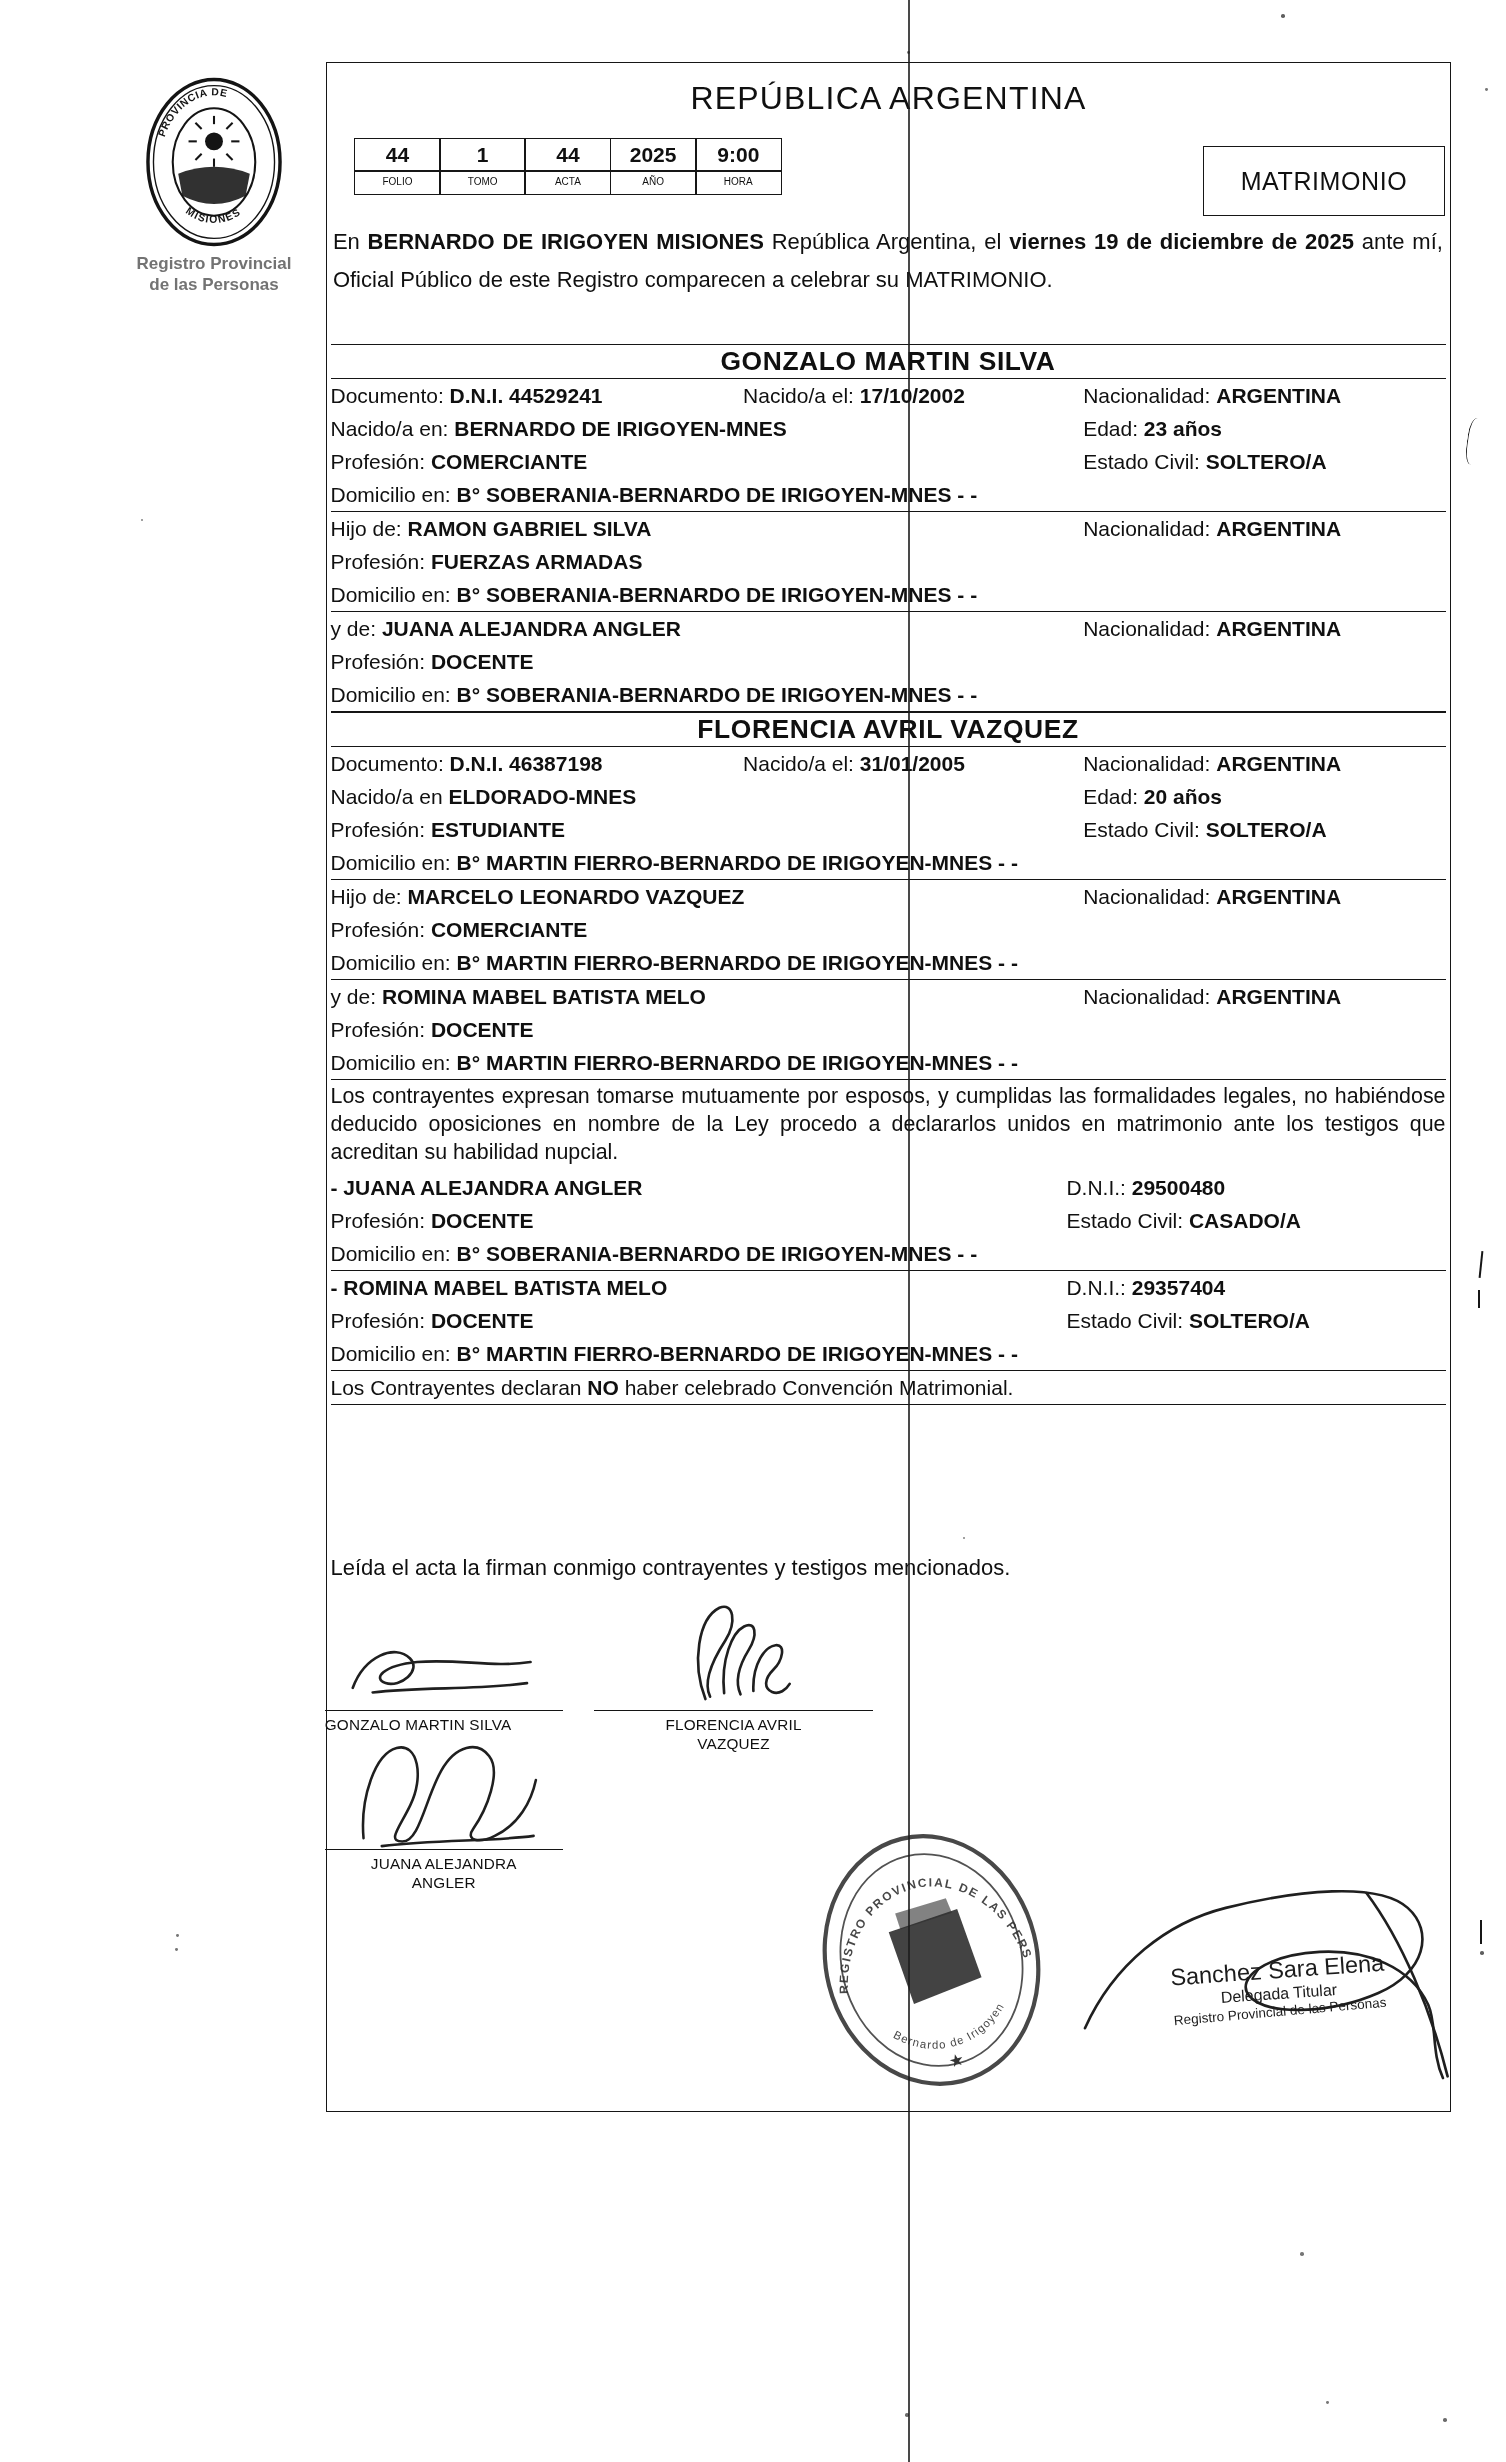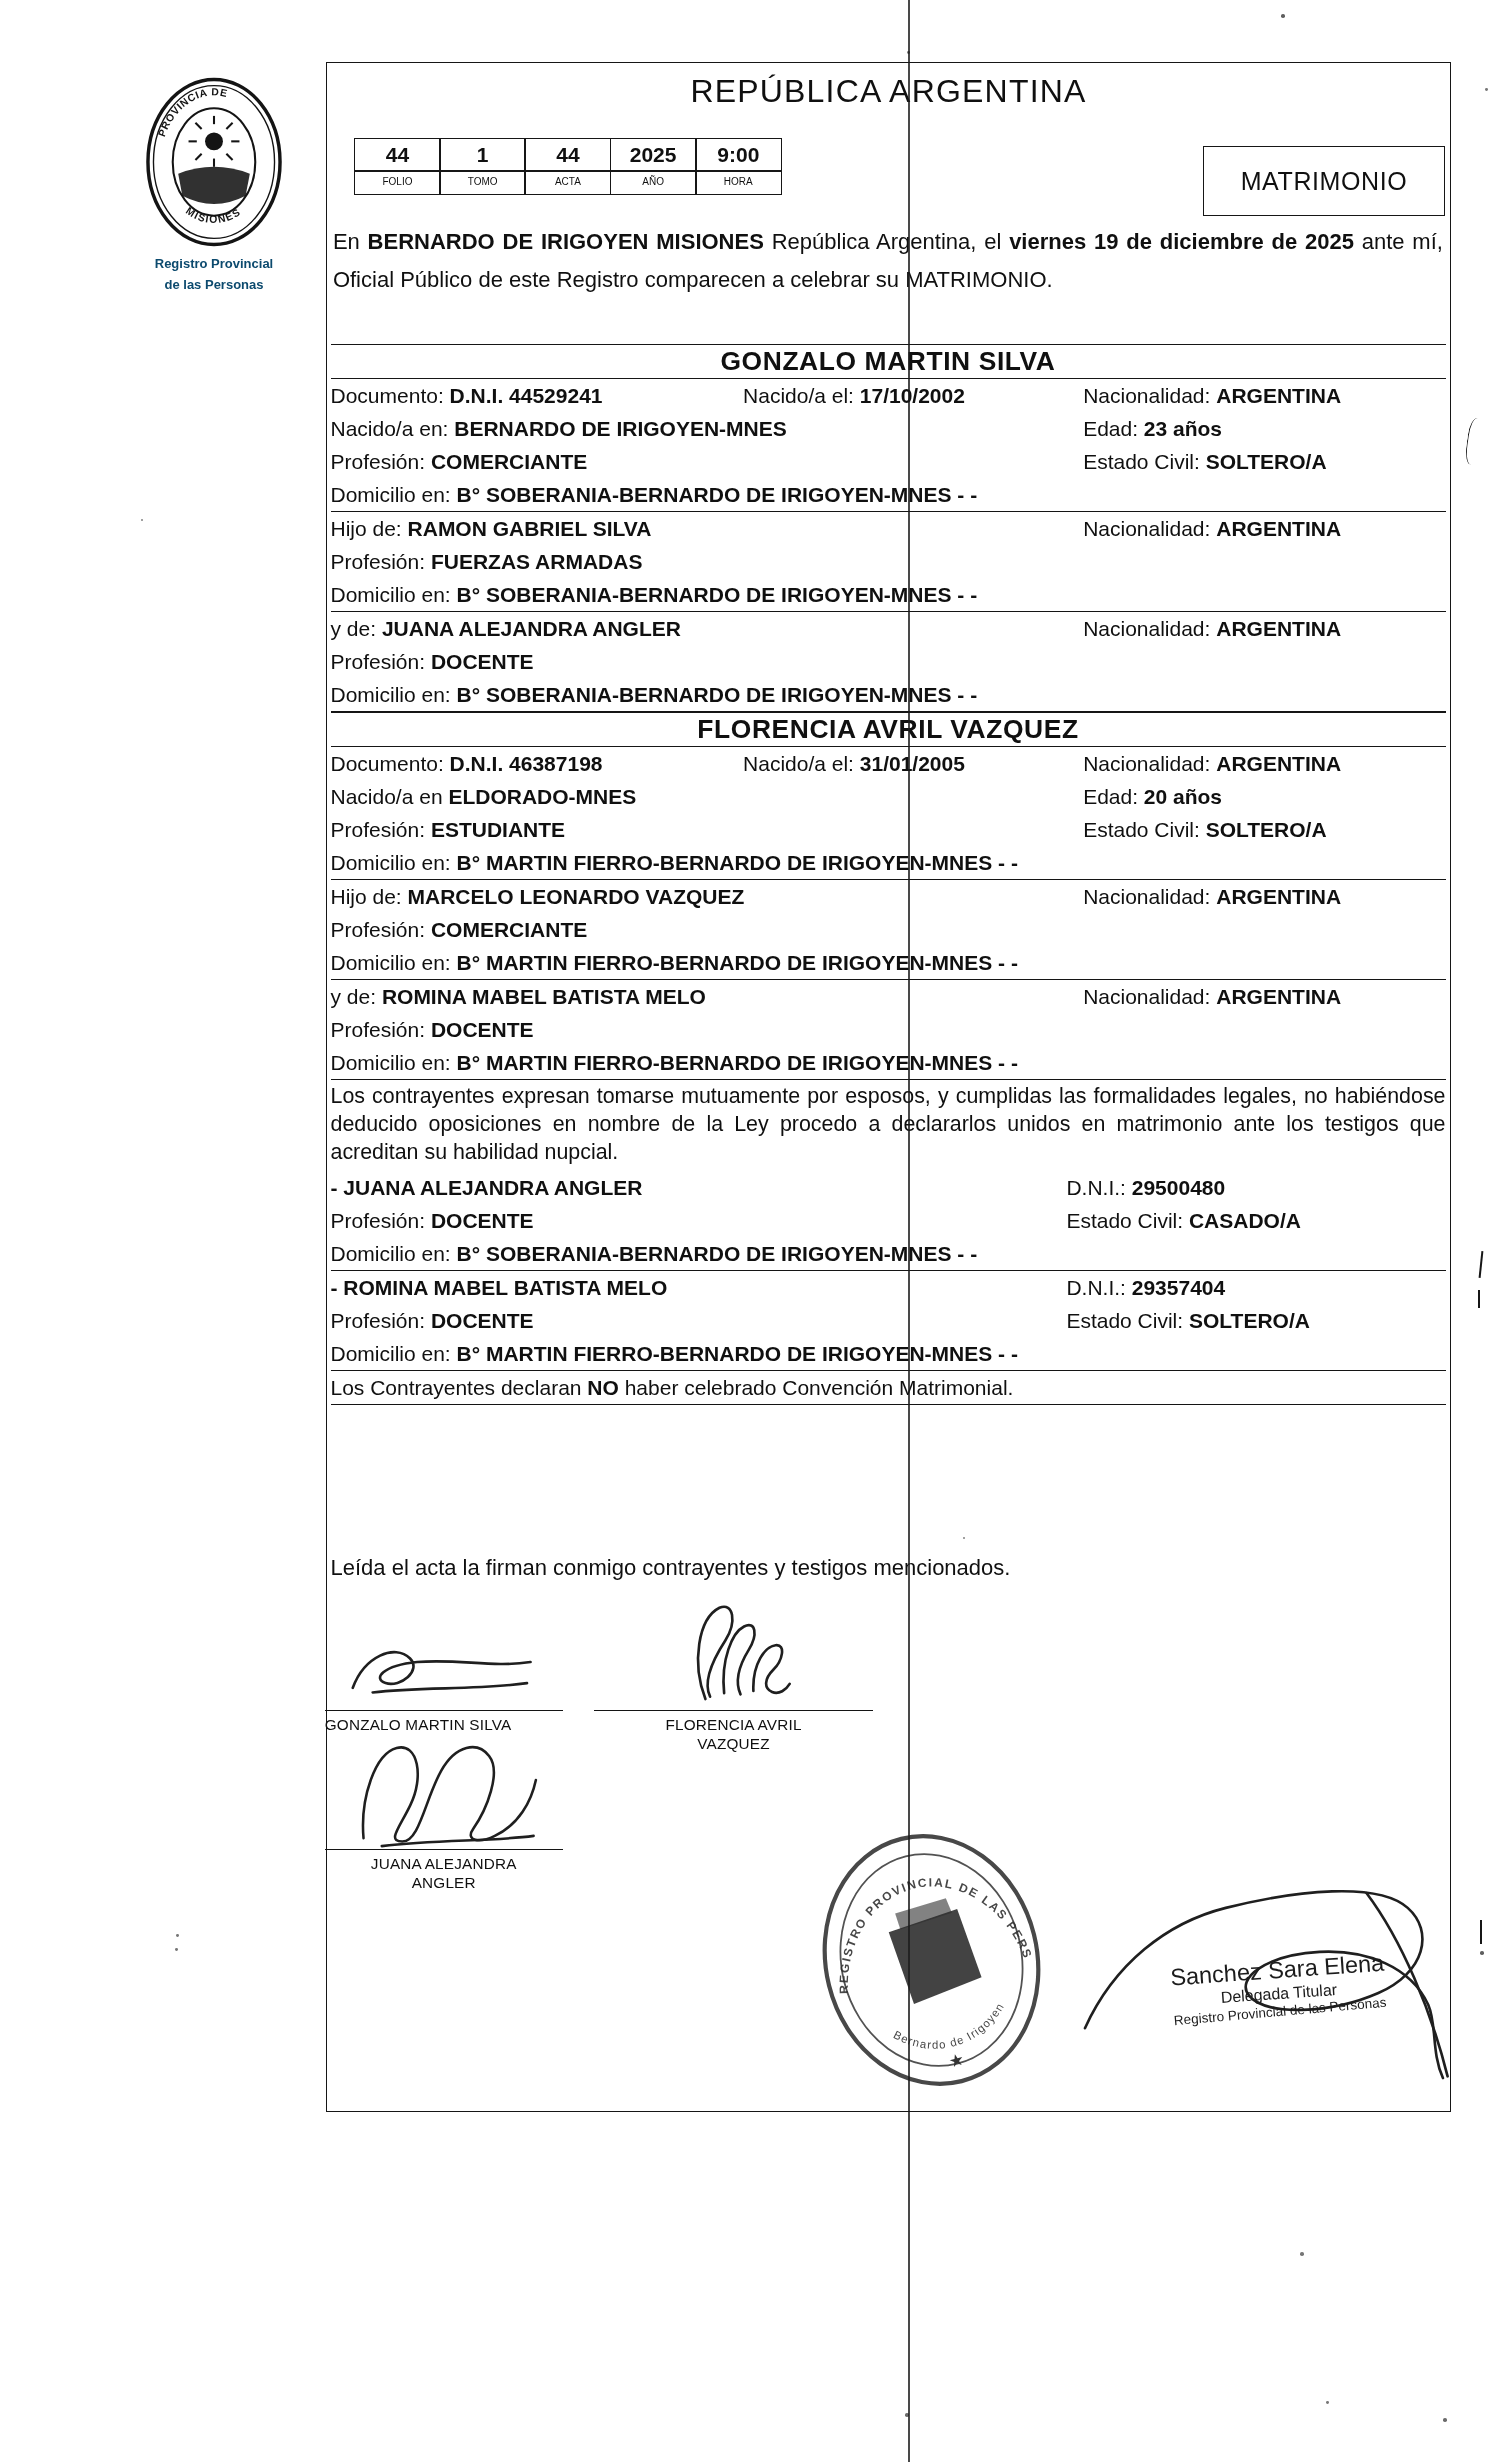--- a/index.html
+++ b/index.html
@@ -6,25 +6,25 @@
   body{
     width:1507px;height:2462px;position:relative;background:#ffffff;
     font-family:"Liberation Sans", sans-serif;color:#101010;overflow:hidden;
   }
   .fold{position:absolute;left:908px;top:0;width:1.8px;height:2462px;background:#1c1c1c;opacity:.8;z-index:40;}
   .speck{position:absolute;background:#1b1b1b;border-radius:50%;z-index:45;}
 
   
   .regblock{position:absolute;left:126px;top:76px;width:176px;text-align:center;}
   .sealsvg{display:block;margin:0 auto;}
-  .regcaption{font-size:13px;font-weight:700;line-height:21px;margin-top:4.7px;color:#0c4a6e;}
+  .regcaption{font-size:17px;font-weight:700;line-height:21px;margin-top:4.7px;color:#737373;}
 
   
   .docbox{position:absolute;left:326px;top:62px;width:1123px;height:2048px;border:1.8px solid #161616;background:#fff;}
-  .title{position:absolute;top:10px;left:0;width:100%;text-align:center;font-size:32px;font-weight:500;letter-spacing:1.2px;}
+  .title{position:absolute;top:17px;left:0;width:100%;text-align:center;font-size:32px;font-weight:500;letter-spacing:1.2px;}
   .rectable{position:absolute;left:27px;top:75px;}
   .rt-row{display:flex;}
   .rt-cell{box-sizing:border-box;width:87px;border:1.8px solid #161616;text-align:center;}
   .rt-cell + .rt-cell{margin-left:-1.8px;}
   .rt-val{height:34px;line-height:31px;font-size:21px;font-weight:600;}
   .rt-hdr .rt-cell{margin-top:-1.8px;height:25px;line-height:21px;font-size:10px;font-weight:400;}
   .acttype{position:absolute;left:876px;top:83px;width:240px;height:68px;border:1.8px solid #161616;display:flex;align-items:center;justify-content:center;font-size:25px;letter-spacing:0.6px;}
   .intro{position:absolute;left:5.9px;top:160px;width:1110px;font-size:22px;line-height:38px;text-align:justify;}
   .b{font-weight:700;}
 

